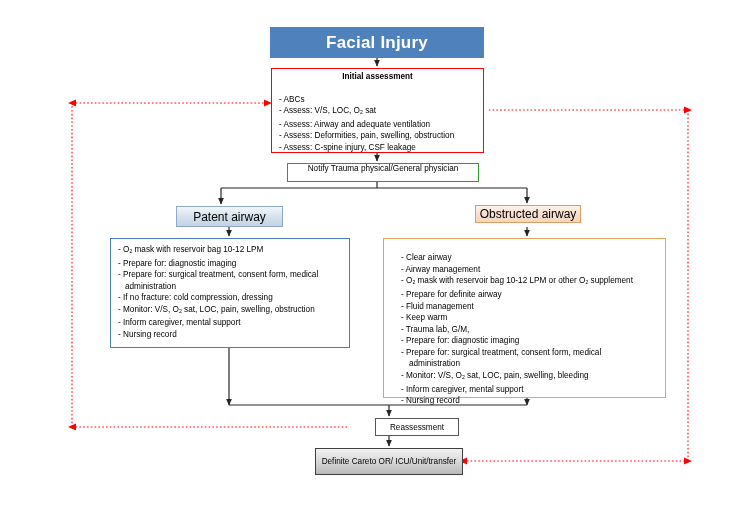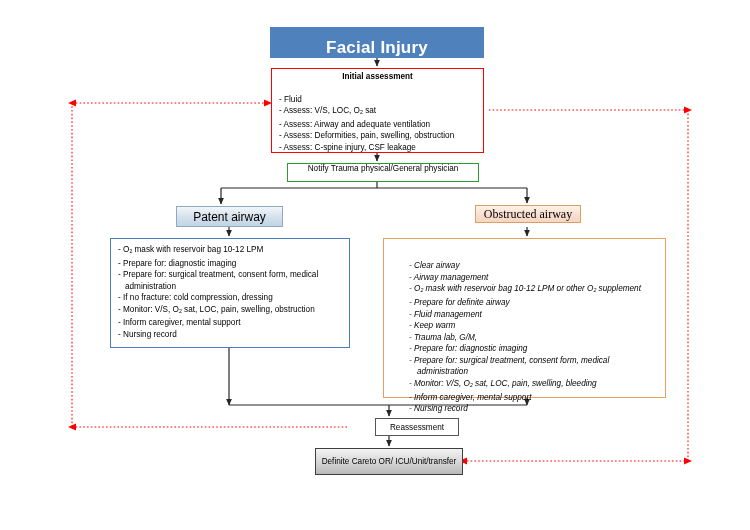--- a/index.html
+++ b/index.html
@@ -19,21 +19,21 @@
     overflow: hidden;
   }
   .node {
     position: absolute;
     box-sizing: border-box;
   }
   
   #title-box {
     left: 270px; top: 27px; width: 214px; height: 31px;
     background: #4f81bd;
-    display: flex; align-items: flex-end; justify-content: center;
+    display: flex; align-items: center; justify-content: center;
   }
   #title-box .txt {
     color: #ffffff;
     font-size: 17px;
     font-weight: bold;
     letter-spacing: 0.2px;
   }
   
   #initial-box {
     left: 271px; top: 68px; width: 213px; height: 85px;
@@ -61,41 +61,41 @@
   #patent-box {
     left: 176px; top: 206px; width: 107px; height: 21px;
     border: 1px solid #8ea9c1;
     background: linear-gradient(to bottom, #f2f6fa 0%, #d4e0ec 55%, #c2d3e4 100%);
     display: flex; align-items: center; justify-content: center;
   }
   #obstructed-box {
     left: 475px; top: 205px; width: 106px; height: 18px;
     border: 1px solid #d9a066;
     background: linear-gradient(to bottom, #fdf2e7 0%, #f8ded0 55%, #f6d6c2 100%);
-    display: flex; align-items: center; justify-content: center; font-family: Liberation Serif, serif;
+    display: flex; align-items: center; justify-content: center;
   }
   #patent-box .txt, #obstructed-box .txt { font-size: 12px; }
   
   #patent-detail {
     left: 110px; top: 238px; width: 240px; height: 110px;
     border: 1.4px solid #4a7ebb;
     background: #ffffff;
     padding: 5px 0 0 0;
   }
   #patent-detail ul { margin: 0; padding: 0 0 0 7px; list-style: none; }
   #patent-detail li { font-size: 8.2px; line-height: 11.5px; white-space: nowrap; }
   #patent-detail li .cont { display: block; padding-left: 7px; }
   
   #obstructed-detail {
     left: 383px; top: 238px; width: 283px; height: 160px;
     border: 1.6px solid #e8a15c;
     background: #ffffff;
     padding: 5px 0 0 0;
   }
-  #obstructed-detail ul { margin: 16px; padding: 0 0 0 9px; list-style: none; font-style: italic; }
+  #obstructed-detail ul { margin: 8px; padding: 0 0 0 9px; list-style: none; }
   #obstructed-detail li { font-size: 8.2px; line-height: 11.6px; white-space: nowrap; }
   #obstructed-detail li .cont { display: block; padding-left: 8px; }
   
   #reassess-box {
     left: 347px; top: 418px; width: 84px; height: 18px;
     border: 1px solid #555555;
     background: #ffffff;
     display: flex; align-items: center; justify-content: center; margin-left: 28px;
   }
   #reassess-box .txt { font-size: 8.2px; }
@@ -173,21 +173,21 @@
     </g>
   </svg>
 
   <div class="node" id="title-box">
     <span class="txt">Facial Injury</span>
   </div>
 
   <div class="node" id="initial-box">
     <div class="hdr">Initial assessment</div>
     <ul>
-      <li>- Fluid</li>
+      <li>- ABCs</li>
       <li>- Assess: V/S, LOC, O<span class="sub">2</span> sat</li>
       <li>- Assess: Airway and adequate ventilation</li>
       <li>- Assess: Deformities, pain, swelling, obstruction</li>
       <li>- Assess: C-spine injury, CSF leakage</li>
     </ul>
   </div>
 
   <div class="node" id="notify-box">
     <span class="txt">Notify Trauma physical/General physician</span>
   </div>

